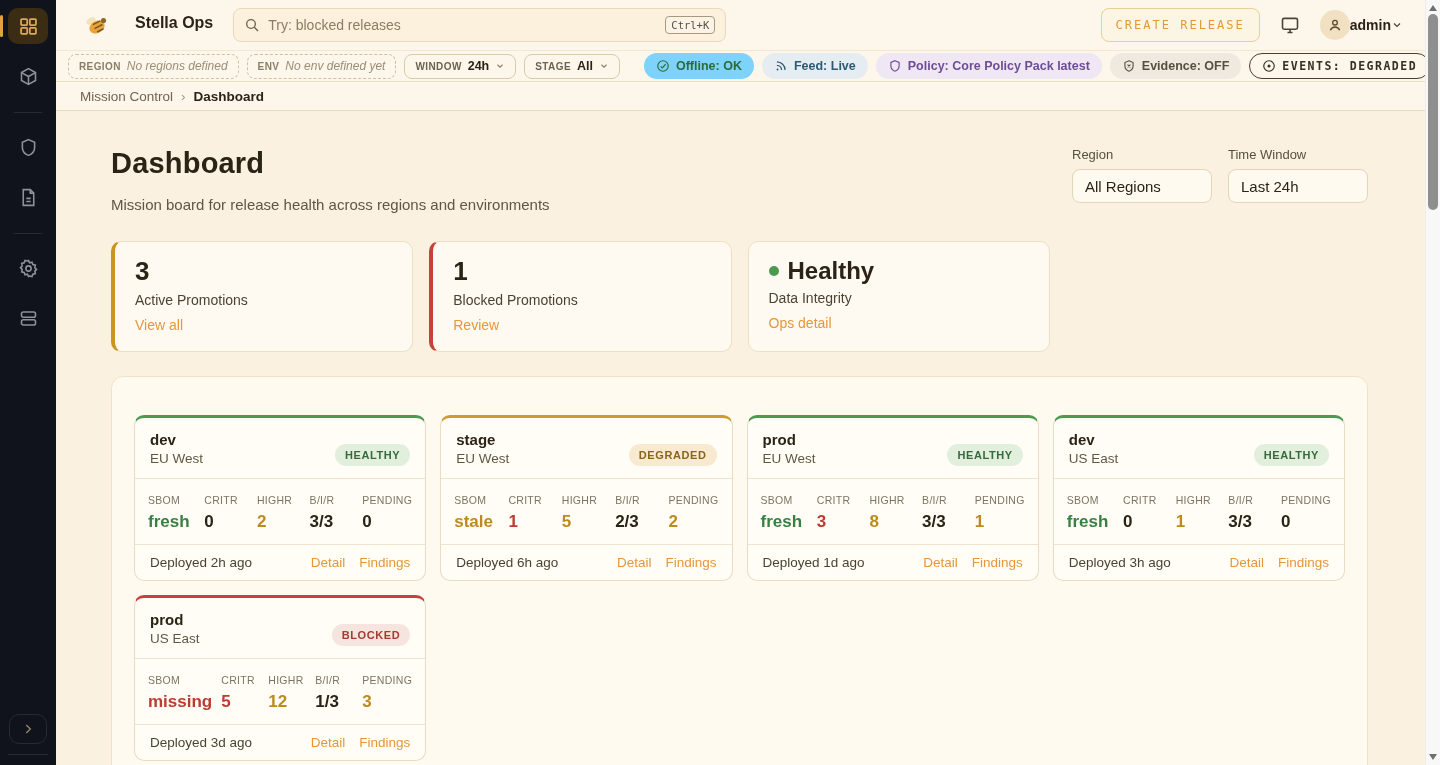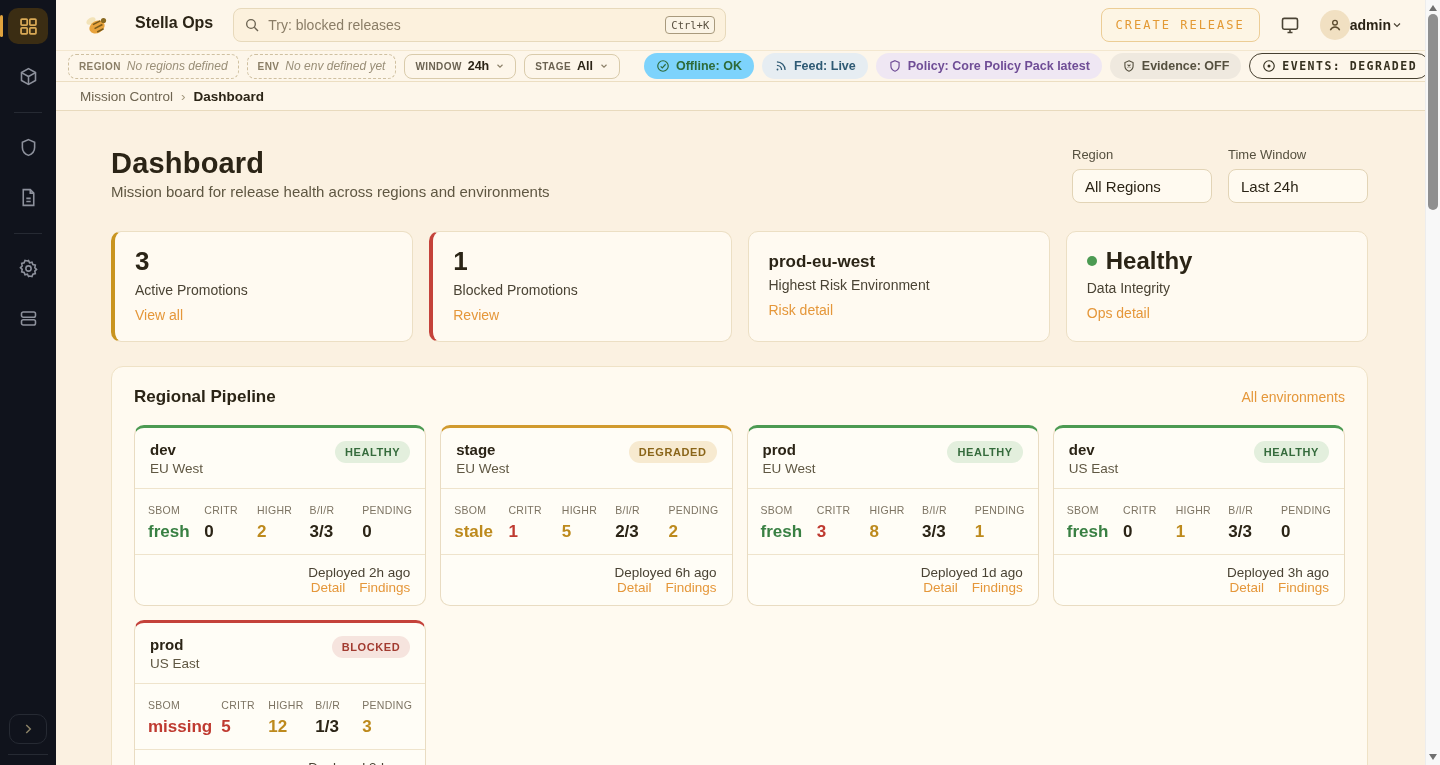--- a/index.html
+++ b/index.html
@@ -78,21 +78,21 @@
   .breadcrumb { height:29px; background:#fdf6ea; display:flex; align-items:center; gap:8px;
     padding:0 24px; font-size:13.5px; border-bottom:1px solid #e8dabd; flex:0 0 29px; }
   .bc-parent { color:#6f6551; cursor:pointer; }
   .bc-sep { color:#a3977c; }
   .bc-current { color:#2b2416; font-weight:600; }
 
   
   .content { flex:1; background:#fbf1e1; padding:36px 57px 0 55px; overflow:hidden; }
   .page-head { display:flex; justify-content:space-between; align-items:flex-start; }
   .page-title { font-size:29px; font-weight:700; color:#2b2416; letter-spacing:.2px; }
-  .page-subtitle { font-size:15px; color:#5f5742; margin-top:3px; }
+  .page-subtitle { font-size:15px; color:#5f5742; margin-top:16px; }
   .filters { display:flex; gap:16px; }
   .filter-label { font-size:13px; color:#55503f; margin-bottom:7px; }
   .filter-box { width:140px; height:34px; background:#fffaf0; border:1px solid #e2d4b6; border-radius:8px;
     display:flex; align-items:center; padding:0 12px; font-size:15px; color:#2b2416; cursor:pointer; }
 
   
   .summary-row { display:grid; grid-template-columns:repeat(4,1fr); gap:16px; margin-top:28px; }
   .scard { background:#fffaf1; border:1px solid #ecdfc4; border-radius:10px; padding:15px 20px; height:111px; }
   .scard.accent-warn { border-left:4px solid #c9941f; }
   .scard.accent-crit { border-left:4px solid #c4423a; }
@@ -107,37 +107,37 @@
   .panel { margin-top:24px; background:#fffaf0; border:1px solid #efe2c6; border-radius:12px;
     padding:20px 22px; height:440px; }
   .panel-head { display:flex; justify-content:space-between; align-items:center; }
   .panel-title { font-size:17px; font-weight:700; color:#2b2416; }
   .panel-link { font-size:14px; color:#e5973a; cursor:pointer; }
   .cards-grid { margin-top:18px; display:grid; grid-template-columns:repeat(4,1fr); gap:14px; }
   .pcard { background:#fffdf6; border:1px solid #e9dcc2; border-top:3px solid #999; border-radius:10px; }
   .pcard[data-tone="ok"]   { border-top-color:#4c9a52; }
   .pcard[data-tone="warn"] { border-top-color:#d19a2e; }
   .pcard[data-tone="crit"] { border-top-color:#c4423a; }
-  .pcard-head { padding:13px 15px 12px; display:flex; justify-content:space-between; align-items:flex-start; }
+  .pcard-head { padding:13px 15px 12px; display:flex; justify-content:space-between; align-items:flex-end; }
   .pcard-env { font-size:15px; font-weight:700; color:#2b2416; }
   .pcard-region { font-size:13.5px; color:#5f5742; margin-top:3px; }
   .badge { font-size:11px; font-weight:700; letter-spacing:.6px; padding:5px 10px; border-radius:999px; }
   .badge[data-tone="ok"]   { background:#e3efdd; color:#356b3c; }
   .badge[data-tone="warn"] { background:#f7ead0; color:#8a6519; }
   .badge[data-tone="crit"] { background:#f6e4de; color:#a23b30; }
   .pcard-stats { border-top:1px solid #efe4cc; padding:11px 13px 12px; display:flex; justify-content:space-between; }
   .stat { min-width:38px; }
   .stat-label { font-size:10.5px; color:#7d7463; letter-spacing:.3px; }
   .stat-value { display:block; font-size:17px; font-weight:700; margin-top:4px; color:#2b2416; }
   .stat-value[data-tone="ok"]   { color:#398043; }
   .stat-value[data-tone="warn"] { color:#bd8a1d; }
   .stat-value[data-tone="crit"] { color:#bf3a30; }
   .stat-value[data-tone="ink"]  { color:#2b2416; }
   .pcard-foot { border-top:1px solid #efe4cc; padding:10px 15px; display:flex;
-    justify-content:space-between; align-items:flex-end; font-size:13.5px;flex-direction:column; }
+    justify-content:space-between; align-items:flex-start; font-size:13.5px; }
   .deployed { color:#4a4334; }
   .foot-links { display:flex; gap:14px; }
   .link { color:#e5973a; cursor:pointer; }
 
   
   .scrollbar { position:absolute; right:0; top:0; width:15px; height:765px; background:#f8f8f8;
     border-left:1px solid #ededed; z-index:5; }
   .sb-arrow-up, .sb-arrow-down { position:absolute; left:3px; width:0; height:0;
     border-left:4.5px solid transparent; border-right:4.5px solid transparent; cursor:pointer; }
   .sb-arrow-up { top:5px; border-bottom:6px solid #6f6f6f; }
@@ -335,39 +335,30 @@
           <div class="scard-value">3</div>
           <div class="scard-label">Active Promotions</div>
           <a class="scard-link">View all</a>
         </div>
         <div class="scard accent-crit">
           <div class="scard-value">1</div>
           <div class="scard-label">Blocked Promotions</div>
           <a class="scard-link">Review</a>
         </div>
         <div class="scard">
-          <div class="scard-value small">prod-eu-west</div>
-          <div class="scard-label">Highest Risk Environment</div>
-          <a class="scard-link">Risk detail</a>
-        </div>
-        <div class="scard">
           <div class="scard-value healthy">
             <span class="dot"></span>
             <span>Healthy</span>
           </div>
           <div class="scard-label">Data Integrity</div>
           <a class="scard-link">Ops detail</a>
         </div>
       </div>
 
       <section class="panel">
-        <div class="panel-head">
-          <h2 class="panel-title">Regional Pipeline</h2>
-          <a class="panel-link">All environments</a>
-        </div>
         <div class="cards-grid">
 
           <div class="pcard" data-tone="ok">
             <div class="pcard-head">
               <div>
                 <div class="pcard-env">dev</div>
                 <div class="pcard-region">EU West</div>
               </div>
               <span class="badge" data-tone="ok">HEALTHY</span>
             </div>

